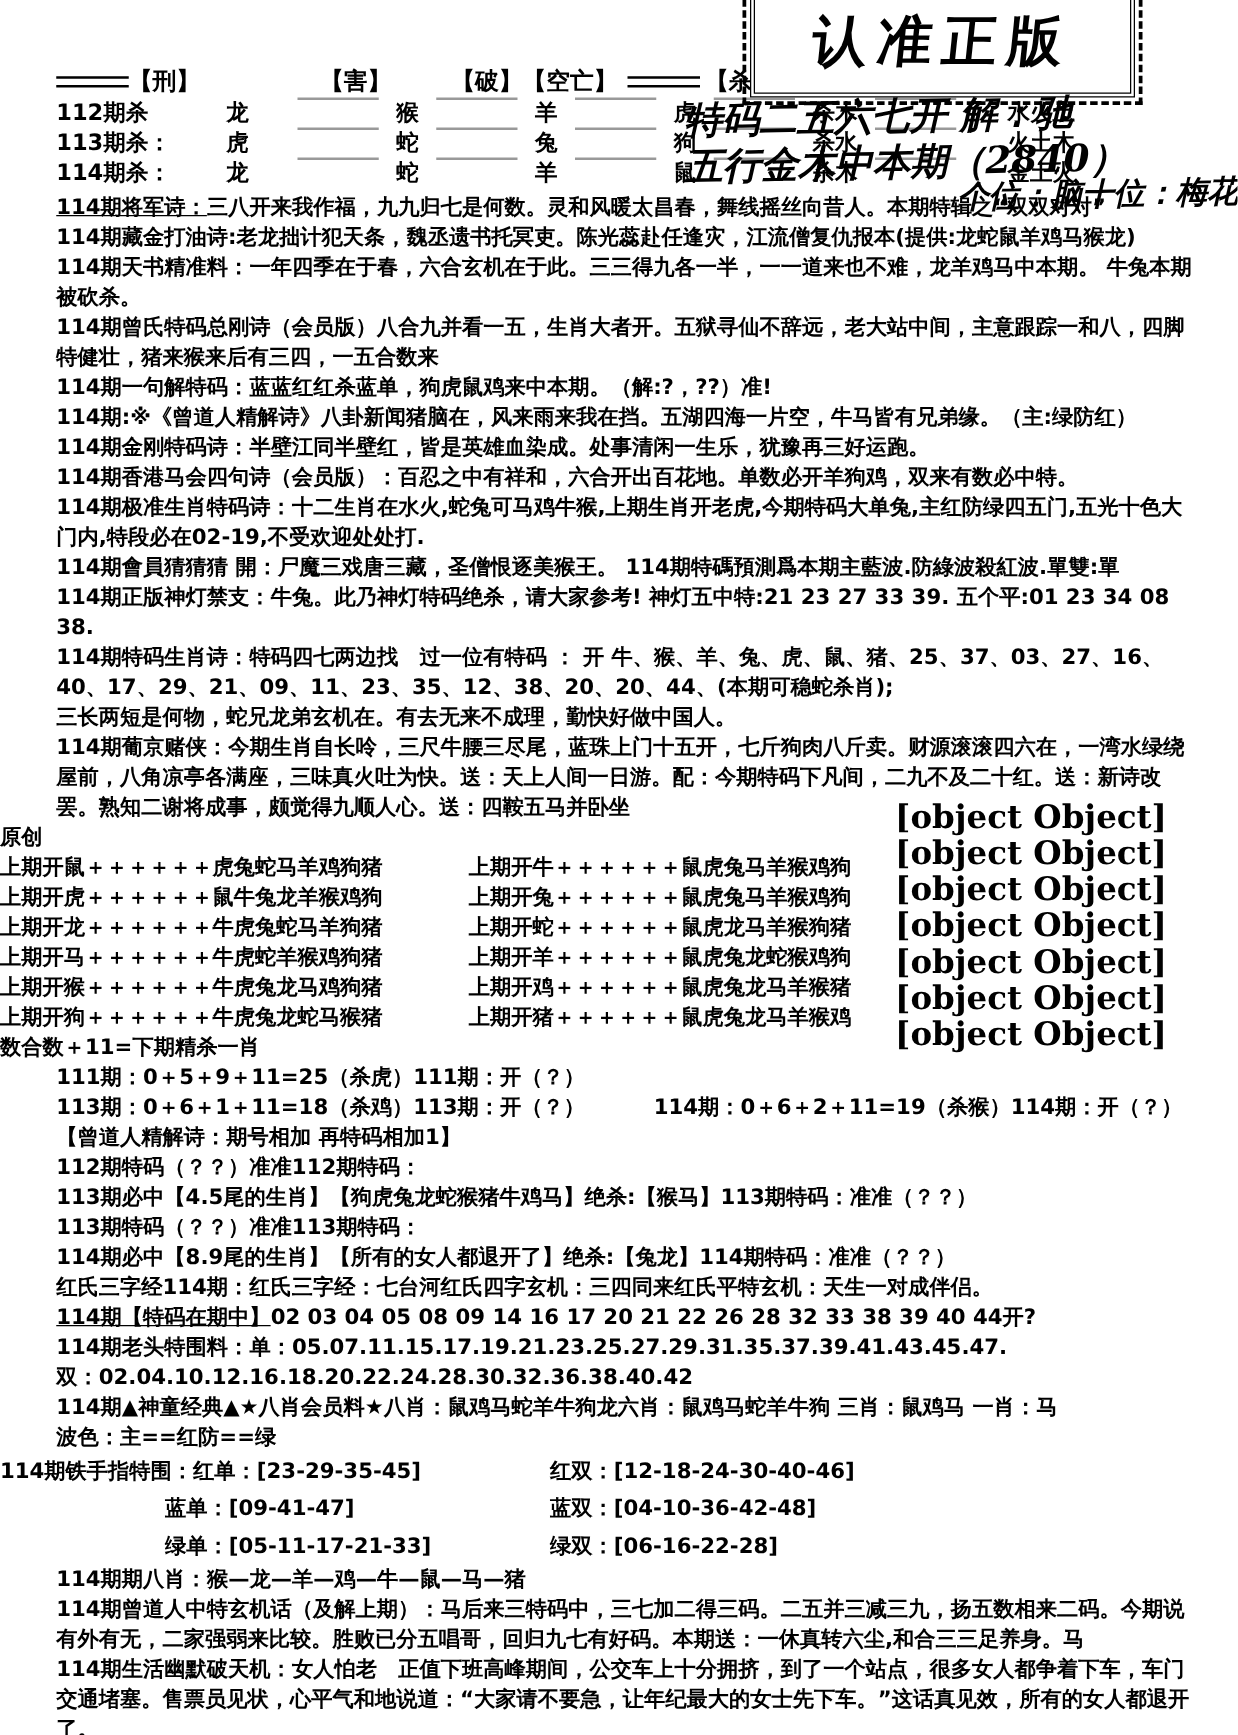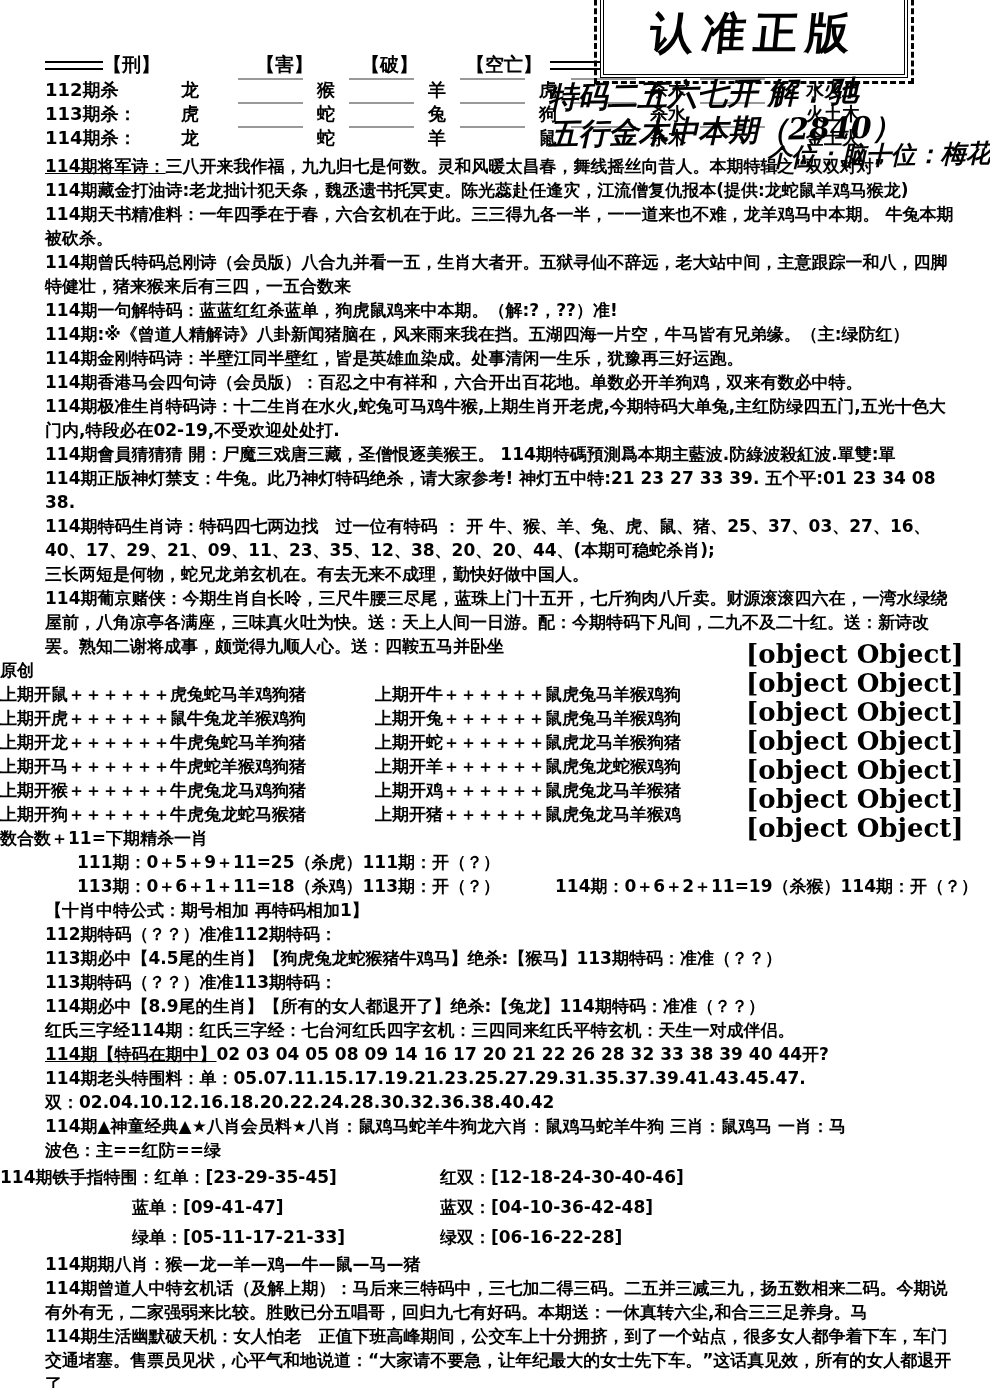--- a/index.html
+++ b/index.html
@@ -18,21 +18,21 @@
   .hand{position:absolute;left:548px;top:74px;width:442px;
         font-family:"DejaVu Serif","Liberation Serif",serif;font-weight:bold;font-style:italic;
         transform:rotate(-1.2deg);}
   .hand .h1,.hand .h2{font-size:30px;line-height:37px;white-space:nowrap;}
   .hand .h3{font-size:25px;line-height:28px;text-align:right;margin-top:-4px;white-space:nowrap;}
 
   
   .kt{padding:52px 0 4px 45px;width:815px;font-weight:600;}
   .kt-head{display:flex;align-items:center;font-size:19px;font-weight:bold;height:26px;}
   .dline{width:58px;height:5px;border-top:2px solid #000;border-bottom:2px solid #000;}
-  .kh1{margin-left:96px}.kh2{margin-left:48px}.kh3{margin-left:48px}
+  .kh1{margin-left:96px}.kh2{margin-left:48px}.kh3{}
   .kt-head .dline.d2{margin-left:8px}.kh4{margin-left:4px}.kh5{margin-left:53px}
   .kt-row{display:flex;height:24px;font-size:18px;}
   .kt-label{width:100px;}
   .kc{width:40px;text-align:center;}
   .kc.first{width:90px;}
   .kc.wide{width:58px;}
   .kc.last{width:92px;text-align:right;}
   .kline{flex:1;border-top:2px solid #999;height:0;margin:0 3px;}
 
   
@@ -44,24 +44,24 @@
   
   .pairs{width:748px;font-size:17px;line-height:24px;font-weight:600;}
   .pairs p{margin:0;}
   .pair-row{display:flex;}
   .pair-l{width:375px;}
   .pair-r{flex:1;}
 
   
   .eqs{padding-left:45px;font-size:17px;line-height:24px;font-weight:600;}
   .eq-row{display:flex;}
-  .eq-a{width:478px;margin-left:32px;}
-
-  
-  .bigright{position:absolute;left:746px;top:640px;width:238px;
+  .eq-a{width:478px;}
+
+  
+  .bigright{position:absolute;left:716px;top:640px;width:238px;
             font-family:"DejaVu Serif","Liberation Serif",serif;
             font-weight:bold;font-size:26px;line-height:29px;white-space:nowrap;}
 
   
   .tw{font-size:17px;line-height:30px;font-weight:600;}
   .tw-row{display:flex;}
   .tw-l{width:440px;box-sizing:border-box;}
 </style>
 </head>
 <body>
@@ -232,21 +232,21 @@
       <div>[object Object]</div>
       <div>[object Object]</div>
       <div>[object Object]</div>
       <div>[object Object]</div>
       <div>[object Object]</div>
     </div>
 
   <div class="txt">
 
   <p>
-        <span class="lbl"></span><span>【十肖中特公式：期号相加 再特码相加1】</span>
+        <span class="lbl"></span><span>【曾道人精解诗：期号相加 再特码相加1】</span>
       </p>
       <p>
         <span class="lbl"></span><span>112期特码（？？）准准112期特码：</span>
       </p>
       <p>
         <span class="lbl"></span><span>113期必中【4.5尾的生肖】【狗虎兔龙蛇猴猪牛鸡马】绝杀:【猴马】113期特码：准准（？？）</span>
       </p>
       <p>
         <span class="lbl"></span><span>113期特码（？？）准准113期特码：</span>
       </p>

